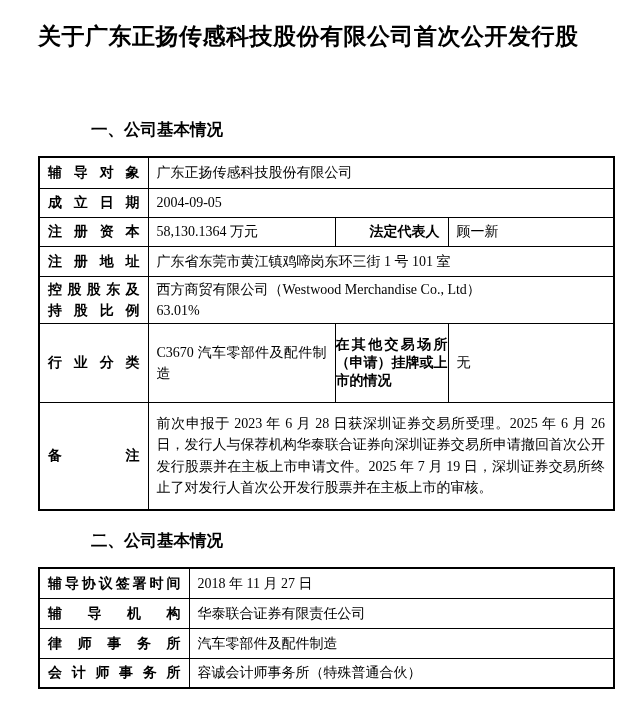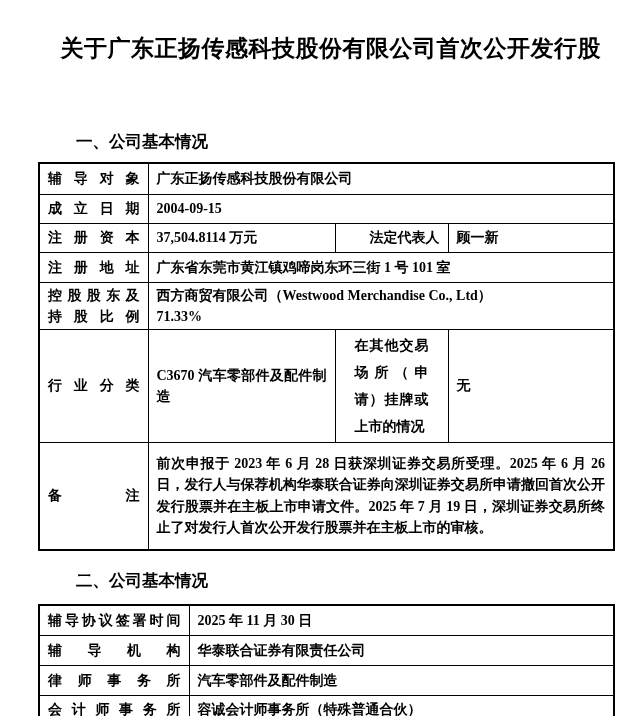--- a/index.html
+++ b/index.html
@@ -3,47 +3,47 @@
 <meta charset="utf-8">
 <style>
   html,body { margin:0; padding:0; background:#ffffff; }
   body {
     width:641px; height:716px; overflow:hidden; color:#000;
     font-family:"Liberation Serif","DejaVu Serif",serif;
   }
   .page { padding:18px 28px 0 38px; width:575px; }
 
   .doc-title {
-    margin:12px; font-family:"Liberation Sans","DejaVu Sans",sans-serif;
-    font-weight:bold; font-size:23px; line-height:37px; text-align:right;
+    margin:0; font-family:"Liberation Sans","DejaVu Sans",sans-serif;
+    font-weight:bold; font-size:23px; line-height:37px; text-align:left;
     letter-spacing:0.5px;
   }
   .doc-title .tline { display:block; }
 
   .sec-heading {
-    margin:1px; font-family:"Liberation Sans","DejaVu Sans",sans-serif;
+    margin:16px; font-family:"Liberation Sans","DejaVu Sans",sans-serif;
     font-weight:bold; font-size:16.5px; line-height:22px; padding-left:37px;
   }
   .sec-heading.s1 { margin-top:63px; }
   .sec-heading.s2 { margin-top:18px; }
 
   table.info-table {
     border-collapse:collapse; table-layout:fixed; width:575px;
     font-size:14px; border:2px solid #000;
   }
   table.t1 { margin-top:10px; }
   table.t2 { margin-top:13px; }
   .info-table td {
     border:1.5px solid #000; padding:2px 8px; vertical-align:middle;
     line-height:21px; overflow:hidden;
   }
   .lbl { font-weight:bold; }
   .lbl.center { text-align:right; }
-  .lbl.wrap { text-align:justify; line-height:27px; padding:2px 19px; }
-  .val { text-align:left;font-weight:bold; }
+  .lbl.wrap { text-align:justify; line-height:18px; padding:2px 0; }
+  .val { text-align:left; }
   .val.justify { text-align:justify; }
   .val.prelines { white-space:pre-line; }
   .val.remarks { text-align:justify; line-height:21.5px;margin-top:16px; }
 
   .jline { display:flex; justify-content:space-between; }
 
   tr.h31 { height:31px; } tr.h29 { height:29px; } tr.h30 { height:30px; }
   tr.h45 { height:45px; } tr.h79 { height:79px; } tr.h108 { height:108px; }
 </style>
 </head>
@@ -78,32 +78,32 @@
       </tr>
       <tr class="h29">
         <td class="lbl jlabel">
             <span class="jline">
               <span>成</span>
               <span>立</span>
               <span>日</span>
               <span>期</span>
             </span>
           </td>
-        <td class="val" colspan="3">2004-09-15</td>
+        <td class="val" colspan="3">2004-09-05</td>
       </tr>
       <tr class="h29">
         <td class="lbl jlabel">
             <span class="jline">
               <span>注</span>
               <span>册</span>
               <span>资</span>
               <span>本</span>
             </span>
           </td>
-        <td class="val">37,504.8114 万元</td>
+        <td class="val">58,130.1364 万元</td>
         <td class="lbl center">法定代表人</td>
         <td class="val">顾一新</td>
       </tr>
       <tr class="h30">
         <td class="lbl jlabel">
             <span class="jline">
               <span>注</span>
               <span>册</span>
               <span>地</span>
               <span>址</span>
@@ -121,21 +121,21 @@
               <span>及</span>
             </span>
             <span class="jline">
               <span>持</span>
               <span>股</span>
               <span>比</span>
               <span>例</span>
             </span>
           </td>
         <td class="val prelines" colspan="3">西方商贸有限公司（Westwood Merchandise Co., Ltd）
-71.33%</td>
+63.01%</td>
       </tr>
       <tr class="h79">
         <td class="lbl jlabel">
             <span class="jline">
               <span>行</span>
               <span>业</span>
               <span>分</span>
               <span>类</span>
             </span>
           </td>
@@ -169,21 +169,21 @@
               <span>辅</span>
               <span>导</span>
               <span>协</span>
               <span>议</span>
               <span>签</span>
               <span>署</span>
               <span>时</span>
               <span>间</span>
             </span>
           </td>
-        <td class="val">2025 年 11 月 30 日</td>
+        <td class="val">2018 年 11 月 27 日</td>
       </tr>
       <tr class="h30">
         <td class="lbl jlabel">
             <span class="jline">
               <span>辅</span>
               <span>导</span>
               <span>机</span>
               <span>构</span>
             </span>
           </td>

